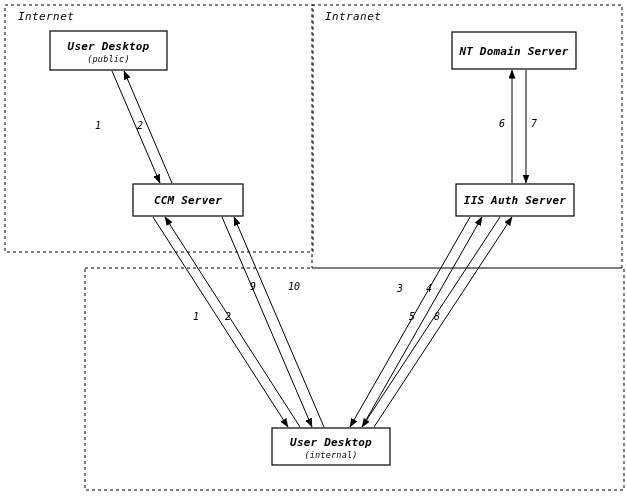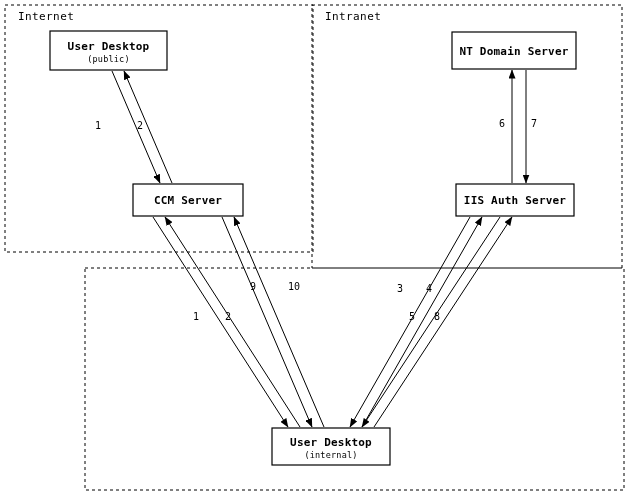--- a/index.html
+++ b/index.html
@@ -10,20 +10,21 @@
   }
   body {
     font-family: "DejaVu Sans Mono", monospace;
   }
   #diagram-root {
     position: relative;
     width: 627px;
     height: 497px;
     background: #ffffff;
     overflow: hidden;
+    font-style: italic;
   }
   #diagram-svg {
     position: absolute;
     left: 0;
     top: 0;
     width: 627px;
     height: 497px;
   }
   .zone-label {
     font-family: "DejaVu Sans Mono", monospace;

